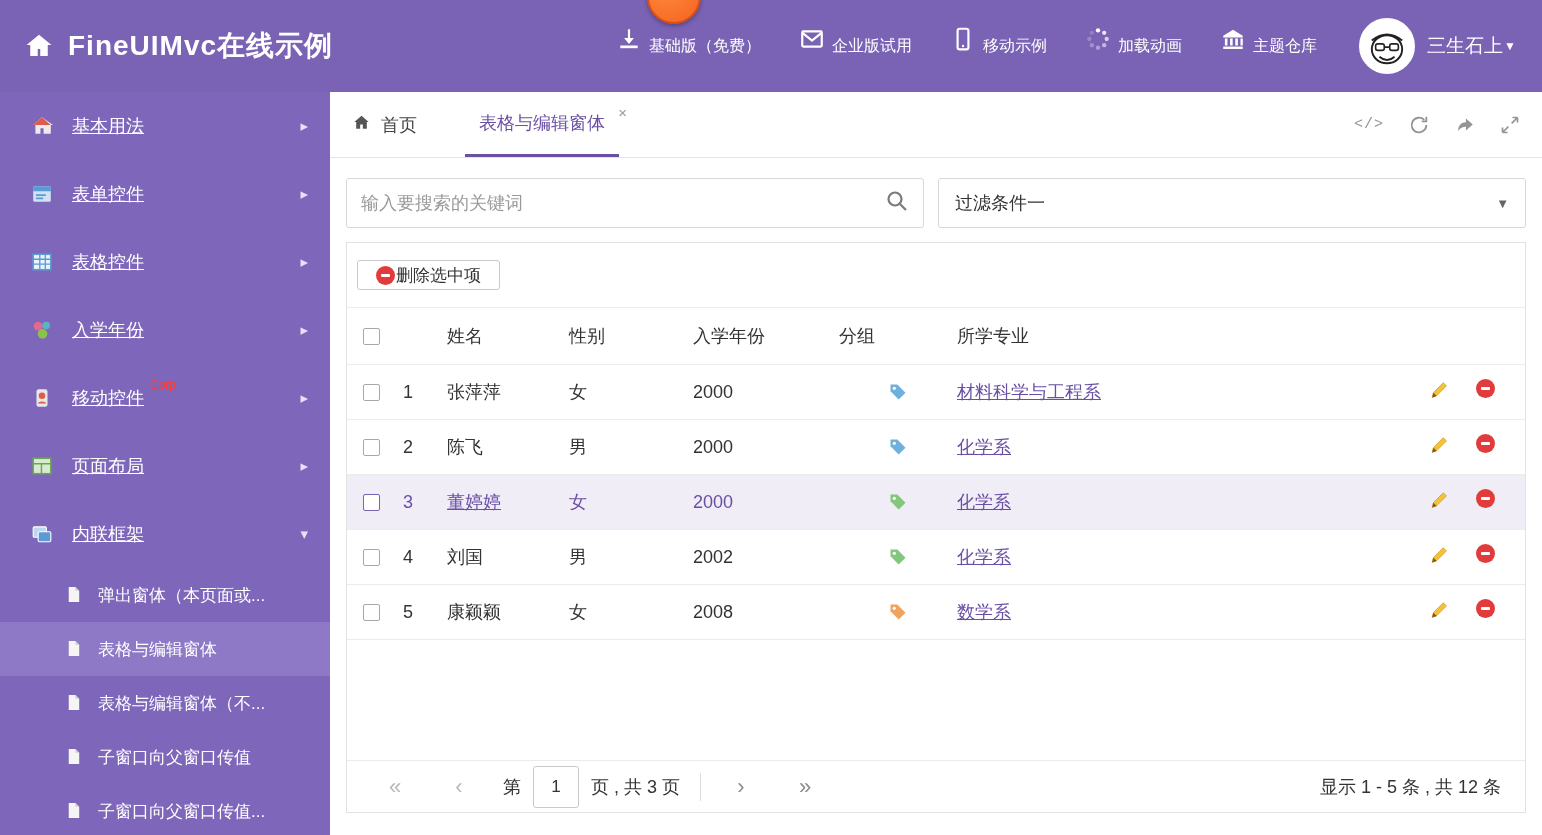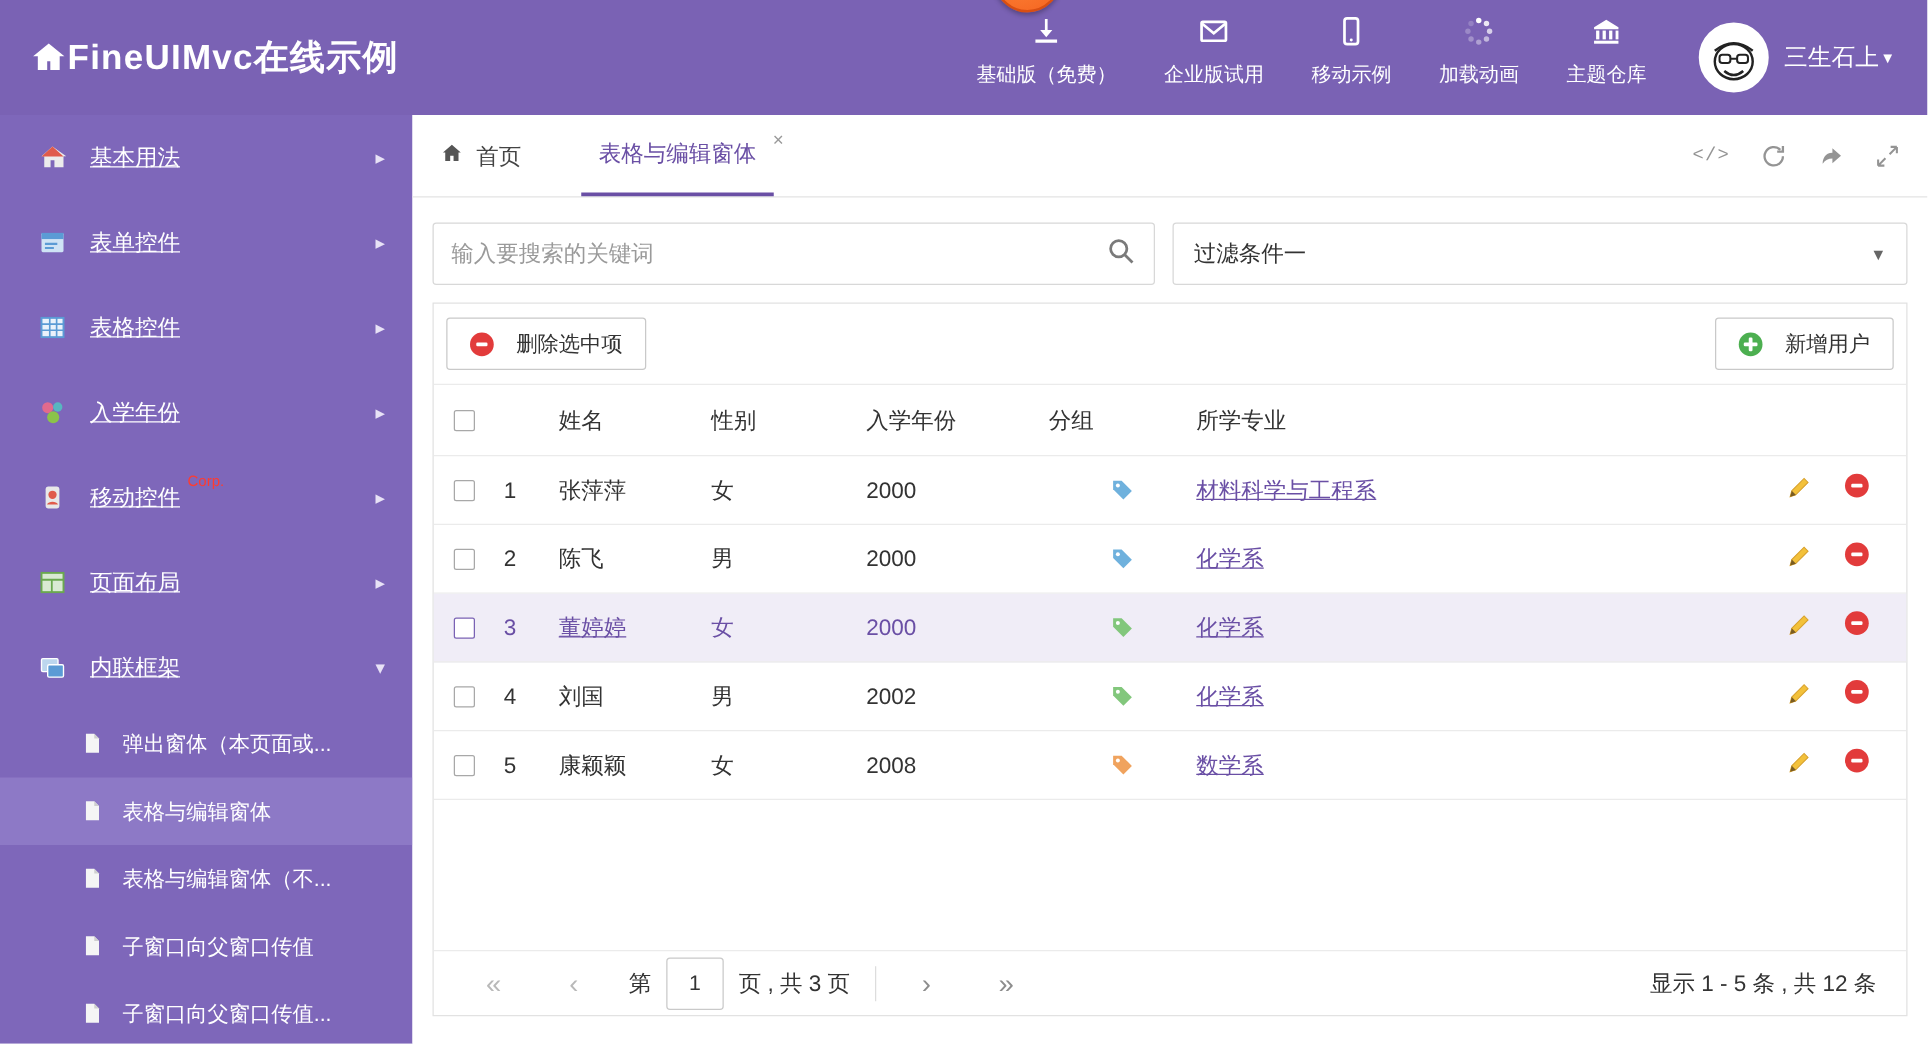--- a/index.html
+++ b/index.html
@@ -1,28 +1,28 @@
 <!DOCTYPE html>
 <html><head>
 <meta charset="utf-8">
 <style>
   * { margin:0; padding:0; box-sizing:border-box; }
   html,body { width:1542px; height:835px; overflow:hidden; background:#fff;
               font-family:"Liberation Sans","DejaVu Sans",sans-serif; color:#333; }
 
   
   .top { height:92px; background:#7a62b4; display:flex; align-items:center; position:relative; }
-  .brand { display:flex; align-items:center; margin-left:24px; }
+  .brand { display:flex; align-items:center; gap:14px; margin-left:24px; }
   .brand .home-ico { display:flex; }
   .brand .title { color:#fff; font-size:28px; font-weight:bold; letter-spacing:1px; }
   .hsearch { display:flex; align-items:center; margin-left:70px; gap:80px; }
   .hsearch input { background:transparent; border:none; outline:none; font-size:18px; color:#e7ddf7; width:150px; }
   .hsearch input::placeholder { color:#b6a6dd; }
   .hnav { display:flex; align-items:flex-end; margin-left:auto; gap:38px; padding-bottom:10px; }
-  .hnav-item { display:flex; flex-direction:column; align-items:center; gap:7px; color:#fff; font-size:16px; cursor:pointer; position:relative;font-family:Liberation Mono, monospace; }
+  .hnav-item { display:flex; flex-direction:row; align-items:flex-end; gap:7px; color:#fff; font-size:16px; cursor:pointer; position:relative;font-family:Liberation Mono, monospace; }
   .free-badge { position:absolute; top:-56px; left:50%; transform:translateX(-78%);
      width:54px; height:54px; border-radius:50%; background:radial-gradient(circle at 35% 30%, #ff8a3c, #f4621f);
      border:2px solid #d84e12; color:#fff; font-weight:bold; font-size:13px;
      display:flex; align-items:center; justify-content:center; box-shadow:0 2px 4px rgba(0,0,0,.3); }
   .user { display:flex; align-items:center; gap:12px; margin-left:42px; margin-right:26px; }
   .avatar { width:56px; height:56px; border-radius:50%; background:#fff; overflow:hidden; border:2px solid #fff; }
   .user .uname { color:#fff; font-size:19px; display:flex; align-items:center; gap:1px; }
   .caret { font-size:12px; color:#fff; }
 
   
@@ -51,21 +51,21 @@
 
   .filterrow { display:flex; gap:14px; margin:20px 16px 0 16px; }
   .searchbox { flex:0 0 578px; height:50px; border:1px solid #d8d8d8; border-radius:3px; display:flex; align-items:center; padding:0 14px; }
   .searchbox input { flex:1; border:none; outline:none; font-size:18px; color:#404040; }
   .searchbox input::placeholder { color:#9a9a9a; }
   .dropdown { flex:1; height:50px; border:1px solid #d8d8d8; border-radius:3px; display:flex; align-items:center; padding:0 16px; font-size:18px; color:#333; cursor:pointer; }
   .dropdown .dd-caret { margin-left:auto; color:#666; font-size:13px; }
 
   .panel { flex:1; margin:14px 16px 22px 16px; border:1px solid #e2e2e2; display:flex; flex-direction:column; }
   .toolbar { height:64px; display:flex; align-items:center; padding:0 10px; }
-  .btn { height:42px; background:#fff; border:1px solid #c9c9c9; border-radius:3px; display:flex; align-items:center; gap:18px; padding:0 18px; font-size:17px; color:#333; cursor:pointer; }
+  .btn { height:30px; background:#fff; border:1px solid #c9c9c9; border-radius:3px; display:flex; align-items:center; gap:1px; padding:0 18px; font-size:17px; color:#333; cursor:pointer; }
   .btn-add { margin-left:auto; }
   .circle-ico { width:19px; height:19px; border-radius:50%; display:inline-flex; align-items:center; justify-content:center; flex-shrink:0; }
   .red-minus { background:#e23b3b; }
   .red-minus::before { content:""; width:9px; height:3px; background:#fff; border-radius:1px; }
   .green-plus { background:#4caf50; position:relative; }
   .green-plus::before { content:""; position:absolute; width:11px; height:3px; background:#fff; border-radius:1px; }
   .green-plus::after { content:""; position:absolute; width:3px; height:11px; background:#fff; border-radius:1px; }
 
   .trow { display:grid; grid-template-columns:48px 44px 122px 124px 146px 118px 1fr 116px;
           align-items:center; height:55px; border-bottom:1px solid #ebebeb; padding-left:8px; font-size:18px; }
@@ -362,24 +362,20 @@
       </div>
     </div>
 
     <div class="panel">
 
       <div class="toolbar">
         <button class="btn">
           <span class="circle-ico red-minus"></span>
           <span>删除选中项</span>
         </button>
-        <button class="btn btn-add">
-          <span class="circle-ico green-plus"></span>
-          <span>新增用户</span>
-        </button>
       </div>
 
       <div class="trow theader">
         <span class="cb-cell">
             <span class="cb"></span>
           </span>
         <span></span>
         <span>姓名</span>
         <span>性别</span>
         <span>入学年份</span>

